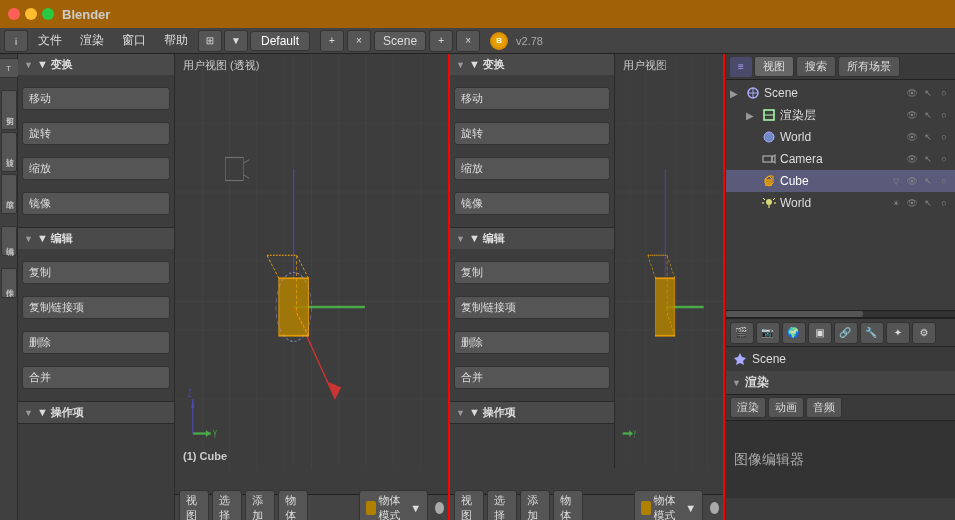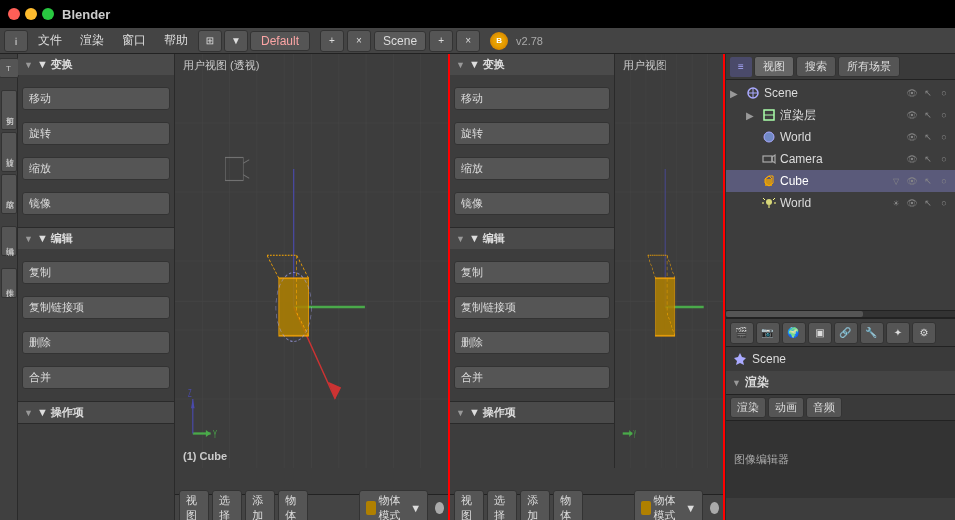--- a/index.html
+++ b/index.html
@@ -9,21 +9,21 @@
       overflow: hidden;
       font-family: Arial, sans-serif;
       font-size: 12px;
       background: #3d3d3d;
       color: #ddd;
     }
 
     
     .title-bar {
       height: 28px;
-      background: #000000;
+      background: #a16207;
       display: flex;
       align-items: center;
       padding: 0 8px;
       gap: 8px;
     }
     .traffic-lights {
       display: flex;
       gap: 5px;
     }
     .traffic-light {
@@ -66,21 +66,21 @@
       justify-content: center;
       cursor: pointer;
       color: #ddd;
       font-size: 10px;
     }
     .workspace-label {
       padding: 2px 10px;
       background: #555;
       border: 1px solid #333;
       border-radius: 3px;
-      color: #fca5a5;
+      color: #ffffff;
       font-size: 12px;
     }
     .scene-area {
       display: flex;
       align-items: center;
       gap: 3px;
       margin: 0 8px;
     }
     .scene-label {
       padding: 2px 8px;
@@ -764,18 +764,18 @@
         <span style="color:#ddd;font-size:12px;font-weight:bold;">渲染</span>
       </div>
 
       <div class="right-bottom-tabs">
         <span class="bottom-btn">渲染</span>
         <span class="bottom-btn">动画</span>
         <span class="bottom-btn">音频</span>
       </div>
 
       <div style="padding:4px 8px;background:#333;flex:1;display:flex;align-items:center;">
-        <span style="color:#aaa;font-size:11px;">图像编辑器</span>
+        <span style="color:#aaa;font-size:14px;">图像编辑器</span>
       </div>
     </div>
   </div>
 
 </div>
 
 </body></html>

